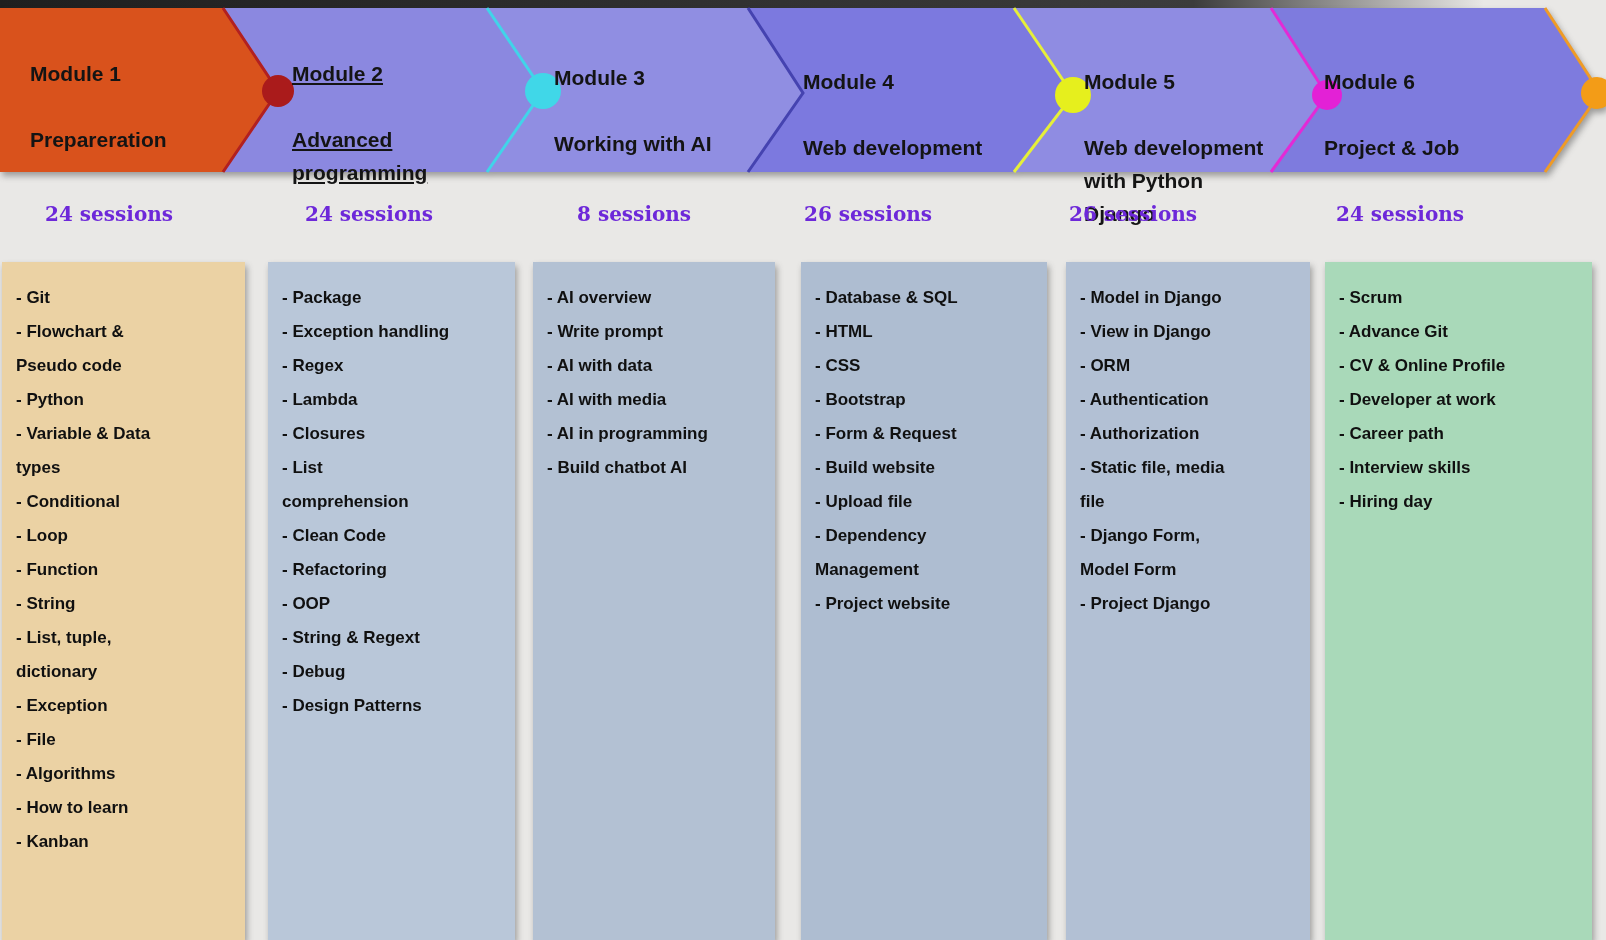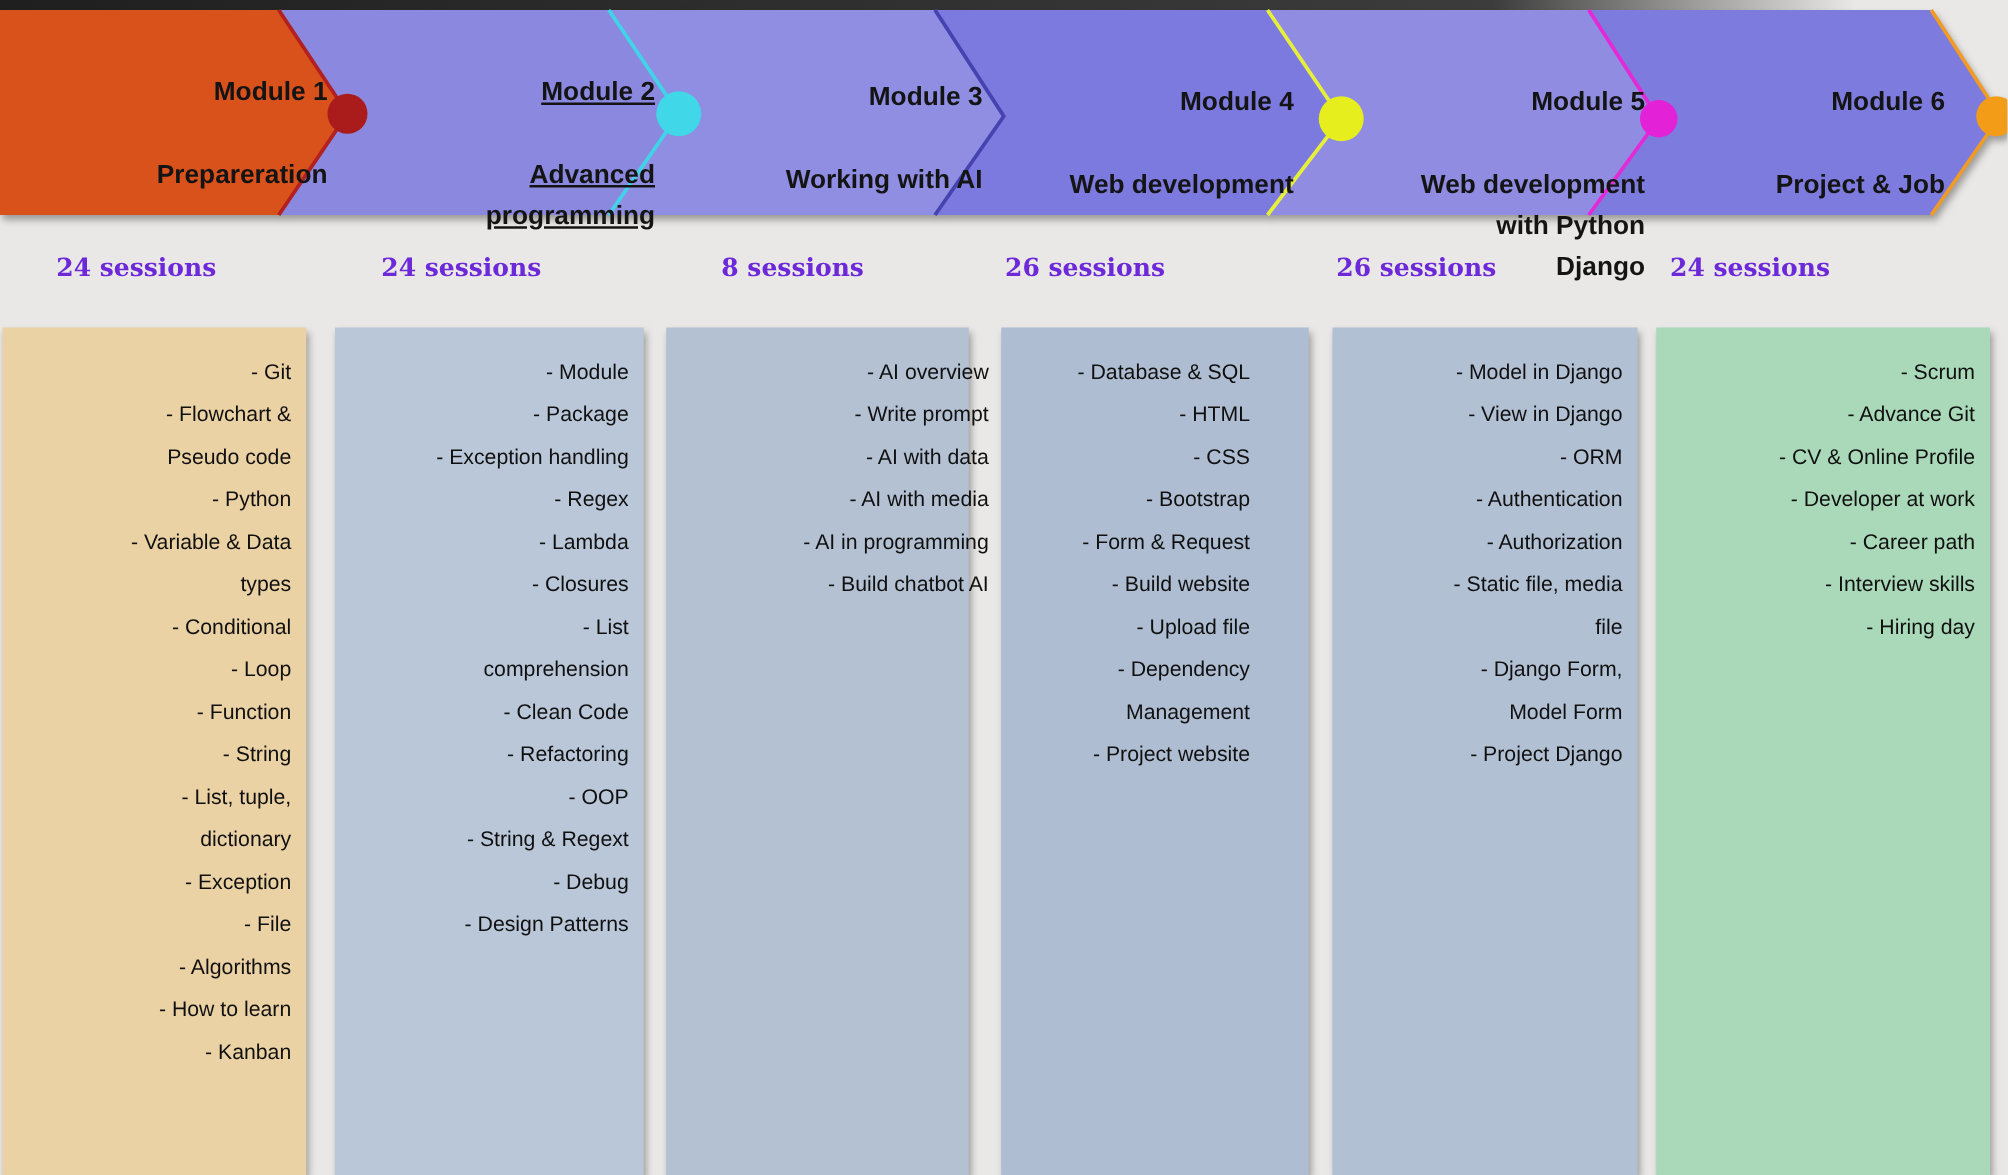--- a/index.html
+++ b/index.html
@@ -3,21 +3,21 @@
 <meta charset="utf-8">
 <style>
   html,body{margin:0;padding:0;}
   body{
     width:1606px;height:940px;
     background:#e9e8e6;
     font-family:"Liberation Sans",sans-serif;
     overflow:hidden;
     position:relative;
   }
-  .stage{position:absolute;inset:0;width:1606px;height:940px;text-align:right;}
+  .stage{position:absolute;inset:0;width:1606px;height:940px;}
 
   
   .top-shadow{
     position:absolute;top:0;left:0;height:10px;width:1530px;
     background:linear-gradient(to right,#1f1f1f 0%,#3c3c3c 78%,rgba(60,60,60,0) 97%);
   }
 
   .banner-svg{
     position:absolute;top:0;left:0;
     filter:drop-shadow(2px 4px 3px rgba(40,40,40,0.40));
@@ -43,21 +43,21 @@
     font-family:"DejaVu Serif",serif;font-weight:700;font-size:20px;color:#6d28d9;
     white-space:nowrap;
   }
   .s1{left:45px;} .s2{left:305px;} .s3{left:577px;}
   .s4{left:804px;} .s5{left:1069px;} .s6{left:1336px;}
 
   
   .topics-col{
     position:absolute;top:262px;height:678px;box-sizing:border-box;
     padding:19px 12px 0 14px;
-    color:#101010;font-weight:400;font-size:17px;line-height:34px;
+    color:#101010;font-weight:700;font-size:17px;line-height:34px;
   }
   .tc1{left:2px;width:243px;}
   .tc2{left:268px;width:247px;}
   .tc3{left:533px;width:270px;}
   .tc4{left:801px;width:211px;}
   .tc5{left:1066px;width:244px;}
   .tc6{left:1325px;width:267px;}
   .topic{white-space:pre-line;}
 </style>
 </head>
@@ -147,21 +147,20 @@
       <div class="topic">- List, tuple,
 dictionary</div>
       <div class="topic">- Exception</div>
       <div class="topic">- File</div>
       <div class="topic">- Algorithms</div>
       <div class="topic">- How to learn</div>
       <div class="topic">- Kanban</div>
     </div>
   <div class="topics-col tc2">
 
-  <div class="topic">- Module</div>
       <div class="topic">- Package</div>
       <div class="topic">- Exception handling</div>
       <div class="topic">- Regex</div>
       <div class="topic">- Lambda</div>
       <div class="topic">- Closures</div>
       <div class="topic">- List
 comprehension</div>
       <div class="topic">- Clean Code</div>
       <div class="topic">- Refactoring</div>
       <div class="topic">- OOP</div>

